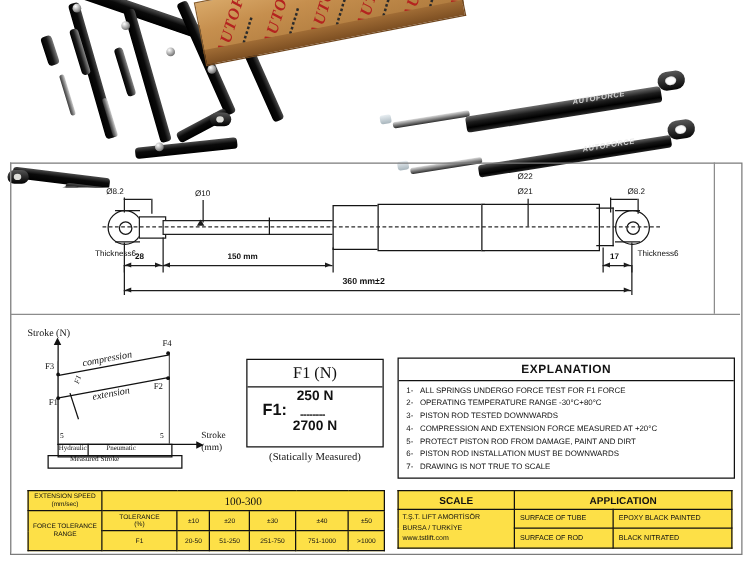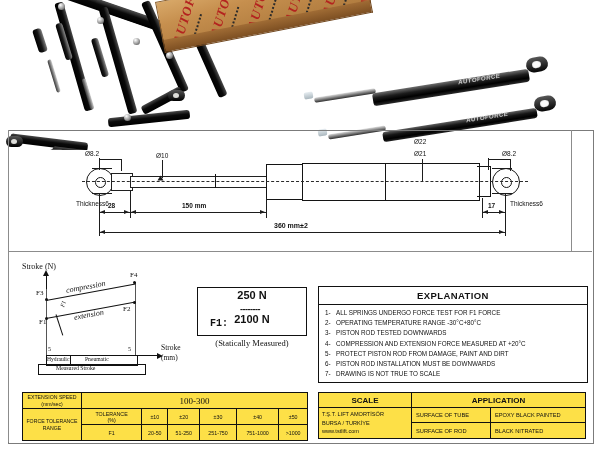--- a/index.html
+++ b/index.html
@@ -85,21 +85,21 @@
       font-family:"Liberation Serif",serif;transform-origin:left center;}
   .g-box{position:absolute;border:1px solid #111;}
 
   
   .f1box{position:absolute;left:197px;top:287px;width:110px;}
   .f1-outer{border:1.4px solid #111;background:#fff;}
   .f1-title{text-align:center;font-family:"Liberation Serif",serif;font-size:13px;padding:2px 0 3px;
       border-bottom:1.4px solid #111;}
   .f1-body{padding:3px 0 4px;position:relative;height:40px;}
   .f1-v{position:absolute;left:0;right:0;text-align:center;font-weight:bold;font-size:11px;}
-  .f1-tag{position:absolute;left:12px;top:30px;font-weight:bold;font-size:10px;font-family:Liberation Mono, monospace;}
+  .f1-tag{position:absolute;left:12px;top:10px;font-weight:bold;font-size:13px;}
   .f1-dash{position:absolute;left:42px;top:16px;font-weight:bold;font-size:9px;letter-spacing:-.5px;}
   .f1-cap{text-align:center;font-family:"Liberation Serif",serif;font-size:8.5px;margin-top:2px;}
 
   
   .expl{position:absolute;left:318px;top:286px;width:268px;border:1.4px solid #111;background:#fff;}
   .expl-h{text-align:center;font-weight:bold;font-size:9.5px;padding:3px 0;border-bottom:1.4px solid #111;letter-spacing:.4px;}
   .expl-b{padding:3px 4px 3px 6px;}
   .expl-li{display:flex;font-size:6.3px;line-height:1.62;white-space:nowrap;}
   .expl-n{width:11px;flex:0 0 11px;}
 
@@ -300,25 +300,26 @@
     <div class="g-box" style="left:24px;top:93px;width:90px;height:9px;"></div>
     <div class="g-axis" style="left:48px;top:93px;width:1px;height:9px;"></div>
     <div class="g-lbl" style="left:25px;top:94px;font-size:5.6px;">Hydraulic</div>
     <div class="g-lbl" style="left:63px;top:94px;font-size:5.6px;">Pneumatic</div>
     <div class="g-box" style="left:16px;top:102px;width:106px;height:9px;"></div>
     <div class="g-lbl" style="left:34px;top:103px;font-size:5.8px;">Measured Stroke</div>
   </div>
 
   <div class="f1box">
     <div class="f1-outer">
+      <div class="f1-title">F1 (N)</div>
       <div class="f1-body">
         <div class="f1-v" style="top:1px;">250 N</div>
         <div class="f1-tag">F1:</div>
         <div class="f1-dash">--------</div>
-        <div class="f1-v" style="top:25px;">2100 N</div>
+        <div class="f1-v" style="top:25px;">2700 N</div>
       </div>
     </div>
     <div class="f1-cap">(Statically Measured)</div>
   </div>
 
   <div class="expl">
     <div class="expl-h">EXPLANATION</div>
     <div class="expl-b" id="expl-list">
         <div class="expl-li">
           <span class="expl-n">1-</span>

